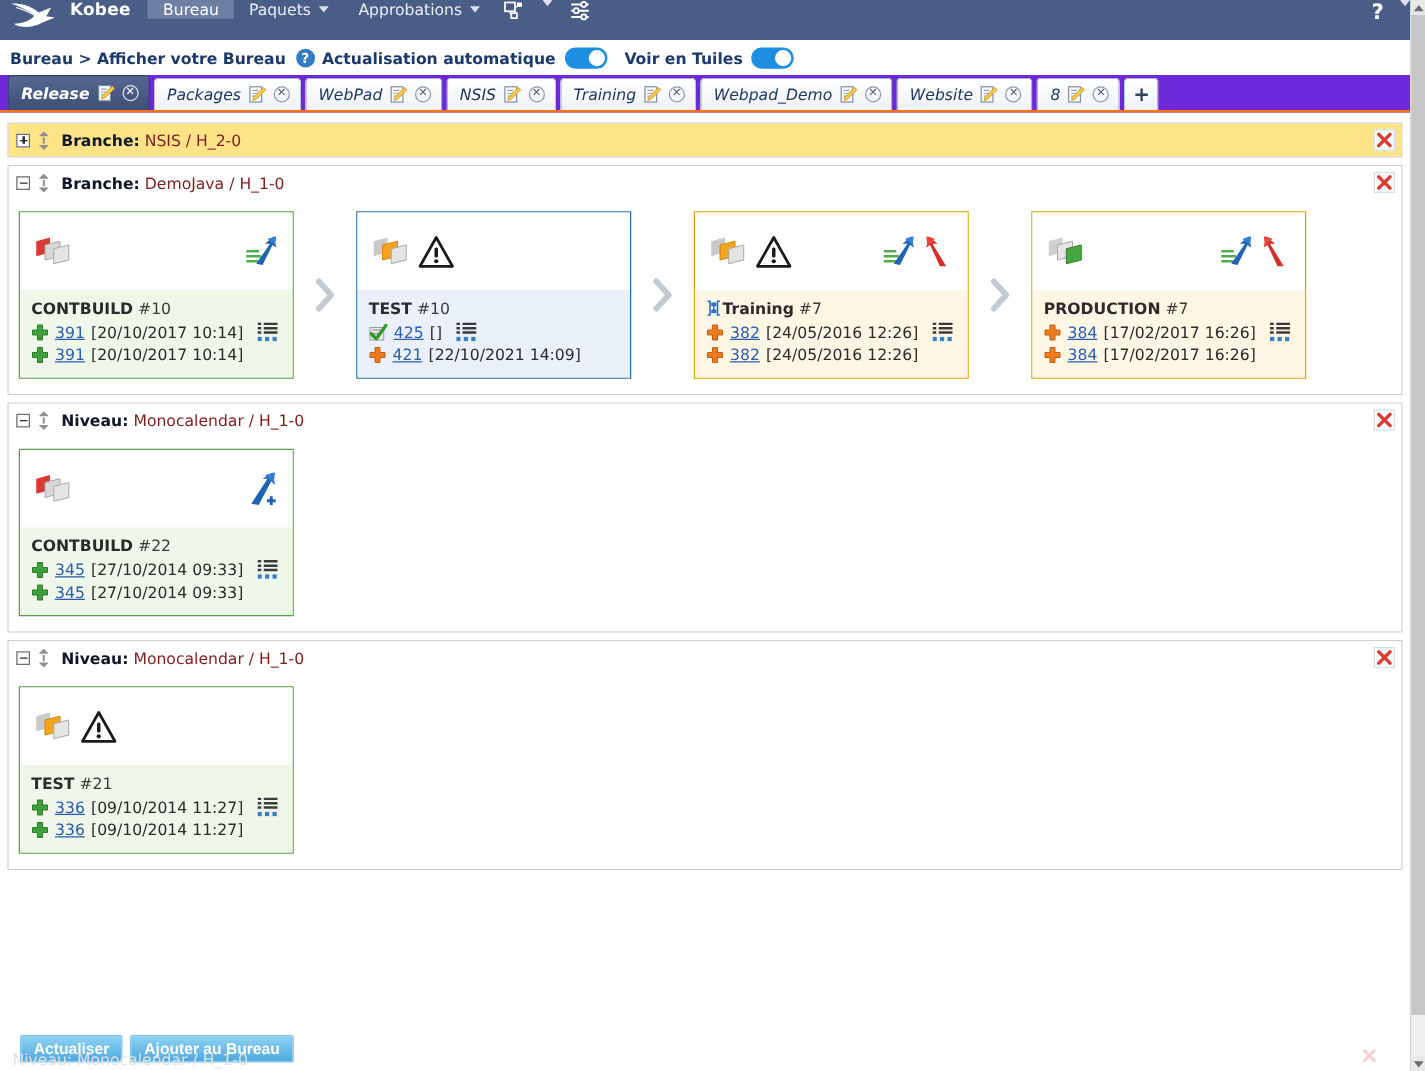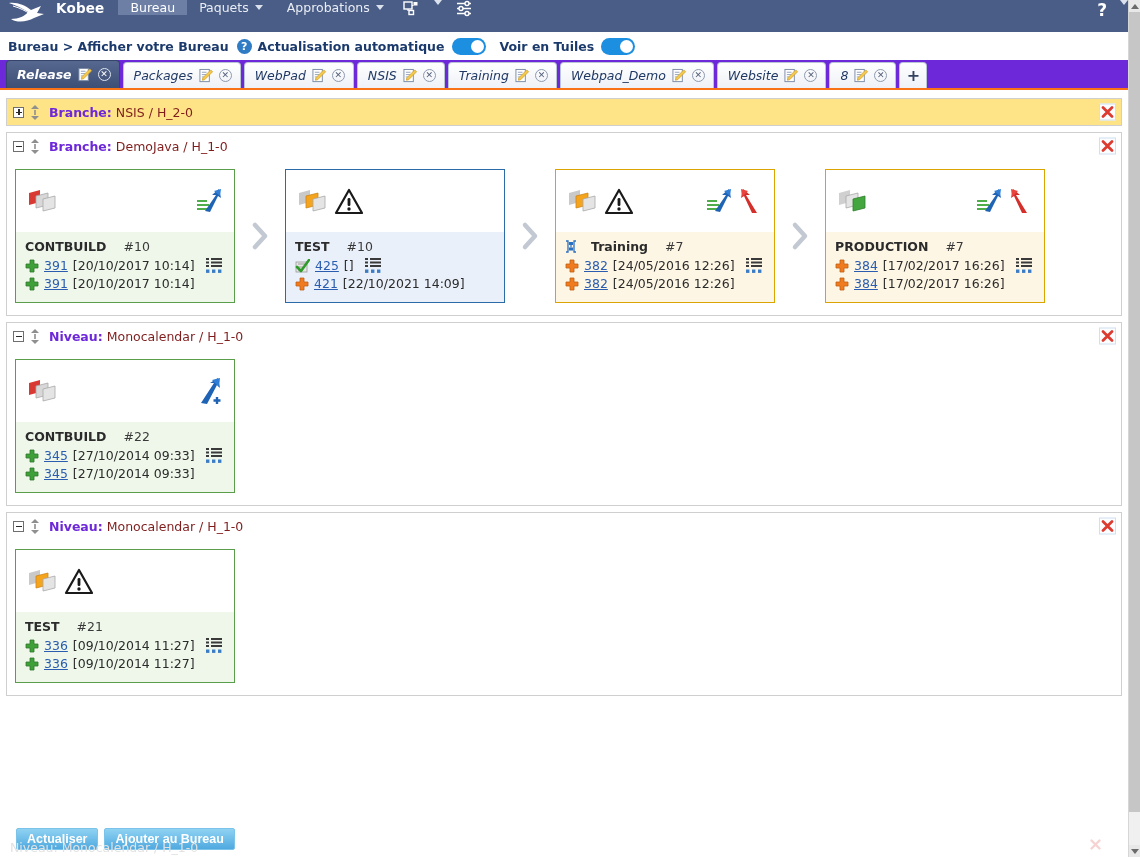--- a/index.html
+++ b/index.html
@@ -179,21 +179,21 @@
     content: ""; position: absolute;
     left: 1.5px; right: 1.5px; top: 4px; height: 1.5px; background: #2b2b2b;
   }
   .exp-box.plus::after {
     content: ""; position: absolute;
     top: 1.5px; bottom: 1.5px; left: 4px; width: 1.5px; background: #2b2b2b;
   }
   .drag-handle {
     width: 13px; height: 15px; margin-right: 7px; flex: 0 0 auto;
   }
-  .panel-title-b { font-weight: bold; color: #6d28d9; margin-right: 4px; }
+  .panel-title-b { font-weight: bold; color: #0f172a; margin-right: 4px; }
   .panel-title-n { color: #7f1d1d; text-align: right; }
   .panel-close {
     position: absolute; right: 5px; top: 50%; transform: translateY(-50%);
     width: 17px; height: 17px;
     background: #fbfdff; border: 1px solid #cfe0f0;
     display: flex; align-items: center; justify-content: center;
   }
   .panel-body {
     padding: 10px 8px 12px 8px;
     display: flex; align-items: stretch;
@@ -228,21 +228,21 @@
     font-size: 12.5px;
     color: #2b2b2b;
     position: relative;
   }
   .tile.green  .tile-bot { background: #eef7ea; }
   .tile.blue   .tile-bot { background: #eaf0fa; }
   .tile.yellow .tile-bot { background: #fdf6e5; }
 
   .tile-name {
     font-weight: bold; font-size: 12.5px; color: #2b2b2b;
-    display: flex; align-items: center; gap: 13px;
+    display: flex; align-items: center; gap: 0;
     margin-bottom: 3px;
   }
   .tile-name .num { font-weight: normal; color: #3a3a3a; margin-left: 4px; }
   .tile-row {
     display: flex; align-items: center;
     gap: 5px;
     line-height: 18px;
     font-size: 12.5px;
     color: #2b2b2b;
     white-space: nowrap;

